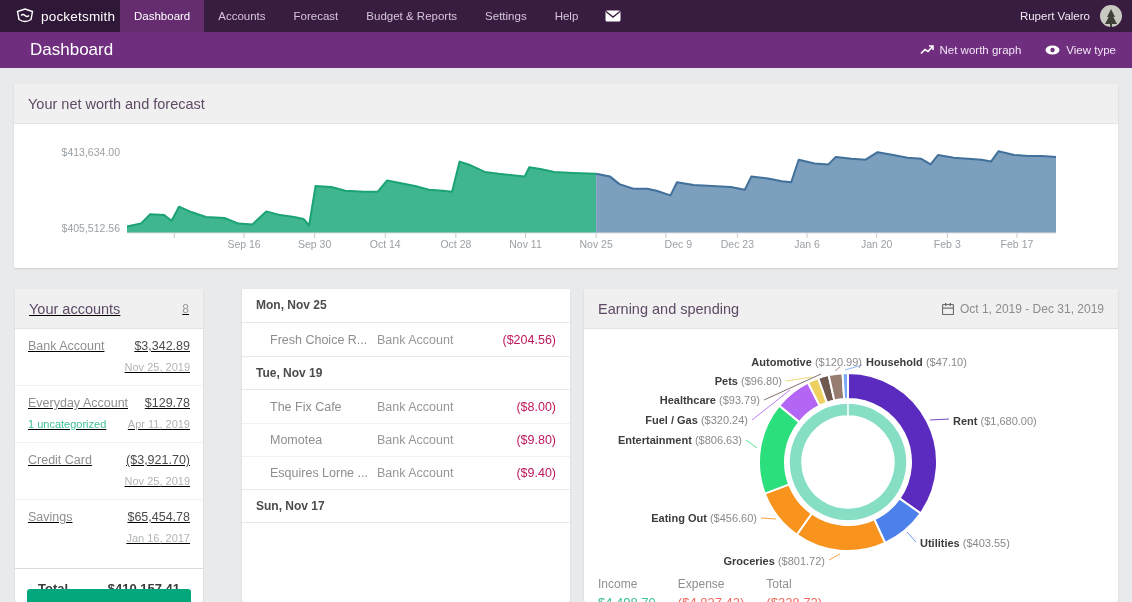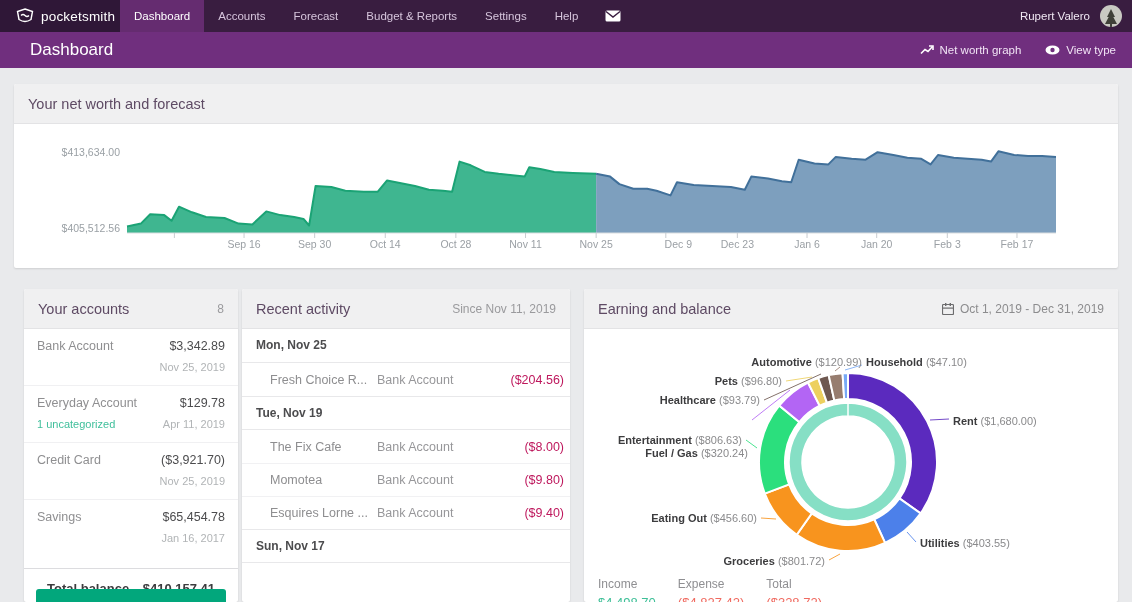--- a/index.html
+++ b/index.html
@@ -19,21 +19,21 @@
   
   .pageheader { position:absolute; top:32px; left:0; width:1132px; height:36px; background:#702f7e; color:#fff; display:flex; align-items:center; padding:0 16px 0 30px; }
   .pageheader .title { font-size:17px; font-weight:400; }
   .header-actions { margin-left:auto; display:flex; gap:24px; align-items:center; font-size:11.5px; color:#f1e4f5; }
   .header-action { display:flex; align-items:center; gap:6px; cursor:pointer; }
 
   
   .card { position:absolute; background:#fff; border-radius:2px; box-shadow:0 1px 2px rgba(40,40,40,.14); overflow:hidden; }
   .card-header { height:40px; background:#f0f0f1; border-bottom:1px solid #e3e3e5; display:flex; align-items:center; padding:0 14px; font-size:14.5px; color:#5e4a64; }
   #networth-card { top:84px; left:14px; width:1104px; height:184px; }
-  #accounts-card { top:289px; left:24px; width:214px; height:313px; }
+  #accounts-card { top:289px; left:15px; width:188px; height:313px;text-decoration:underline; }
   #recent-card   { top:289px; left:242px; width:328px; height:313px; }
   #earning-card  { top:289px; left:584px; width:534px; height:313px; }
 
   
   #nw-chart { position:relative; width:1104px; height:144px; }
   #nw-chart svg { position:absolute; top:0; left:0; }
   .ylab { position:absolute; left:28px; width:78px; text-align:right; font-size:10.5px; color:#9aa0a5; }
   .xlab { position:absolute; font-size:10.5px; color:#9ba0a5; transform:translateX(-50%); top:114px; }
 
   
@@ -44,21 +44,21 @@
   .acct-val { color:#4c4c4e; }
   .acct-l2 { display:flex; justify-content:space-between; font-size:11px; margin-top:8px; min-height:12px; }
   .acct-sub { color:#3fbf9b; }
   .acct-date { color:#b1b4b6; margin-left:auto; }
   .total-row { margin:12px 0 0; border-top:1px solid #dcdcdf; padding:12px 23px; display:flex; justify-content:space-between; font-size:13px; font-weight:bold; color:#3c3c3e; }
   .acct-btn { position:absolute; left:12px; right:12px; top:300px; height:36px; background:#02a77c; border:none; border-radius:3px; color:#fff; font-size:12.5px; font-family:inherit; cursor:pointer; }
 
   
   .grp { height:34px; line-height:33px; font-weight:bold; font-size:12px; color:#4c4c4e; padding:0 14px; border-top:1px solid #e8e8ea; border-bottom:1px solid #e8e8ea; background:#fff; }
   .grp:first-child { border-top:none; }
-  .tx { height:33px; display:flex; align-items:center; font-size:12.5px; padding:0 6px 0 28px; }
+  .tx { height:33px; display:flex; align-items:center; font-size:12.5px; padding:0 14px 0 28px; }
   .tx + .tx { border-top:1px solid #f1f1f3; }
   .tx .m { width:105px; color:#8e8e90; overflow:hidden; white-space:nowrap; }
   .tx .a { flex:1; color:#97979a; padding-left:2px; overflow:hidden; white-space:nowrap; }
   .tx .amt { color:#be185d; }
   .since { margin-left:auto; font-size:12px; color:#9a9a9d; font-weight:400; }
   .period { margin-left:auto; display:flex; align-items:center; gap:6px; font-size:12px; color:#8c8c8e; font-weight:400;padding-left:28px; }
 
   
   #donut-wrap { position:absolute; top:40px; left:0; width:534px; height:260px; }
   .dlab { position:absolute; font-size:11px; white-space:nowrap; transform:translateY(-50%); color:#8a8a8c; }
@@ -221,24 +221,20 @@
       </div>
     </div>
   <div class="total-row">
     <span>Total balance</span>
     <span>$410,157.41</span>
   </div>
   <button class="acct-btn">Go to accounts</button>
 </div>
 
 <div class="card" id="recent-card">
-  <div class="card-header">
-    <span>Recent activity</span>
-    <span class="since">Since Nov 11, 2019</span>
-  </div>
   <div id="activity-list">
       <div class="grp">Mon, Nov 25</div>
       <div class="tx">
         <span class="m">Fresh Choice R...</span>
         <span class="a">Bank Account</span>
         <span class="amt">($204.56)</span>
       </div>
       <div class="grp">Tue, Nov 19</div>
       <div class="tx">
         <span class="m">The Fix Cafe</span>
@@ -259,21 +255,21 @@
       <div class="tx">
         <span class="m"></span>
         <span class="a"></span>
         <span class="amt"></span>
       </div>
     </div>
 </div>
 
 <div class="card" id="earning-card">
   <div class="card-header">
-    <span>Earning and balance</span>
+    <span>Earning and spending</span>
     <span class="period">
       <span class="icon">
         <svg width="12" height="12" viewBox="0 0 12 12">
             <rect x="0.5" y="1.5" width="11" height="10" rx="1" fill="none" stroke="#6c6c6e" stroke-width="1.2"></rect>
             <rect x="1" y="4.5" width="10" height="1.2" fill="#6c6c6e"></rect>
             <rect x="3" y="0" width="1.4" height="3" fill="#6c6c6e"></rect>
             <rect x="7.6" y="0" width="1.4" height="3" fill="#6c6c6e"></rect>
           </svg>
       </span>
       <span>Oct 1, 2019 - Dec 31, 2019</span>
@@ -301,21 +297,21 @@
         <line x1="237" y1="45" x2="180" y2="71" stroke="#6e5850" stroke-width="1" opacity="0.85"></line>
         <line x1="251" y1="42" x2="256" y2="38" stroke="#977d6f" stroke-width="1" opacity="0.85"></line>
         <line x1="261" y1="41" x2="278" y2="36" stroke="#77a9f6" stroke-width="1" opacity="0.85"></line>
       </svg></div>
   <div id="donut-labels" style="position:absolute;inset:0;pointer-events:none;">
       <div class="dlab" style="top: 132px; left: 369px;"><b>Rent</b><span> ($1,680.00)</span></div>
       <div class="dlab" style="top: 254px; left: 336px;"><b>Utilities</b><span> ($403.55)</span></div>
       <div class="dlab" style="top: 272px; right: 293px;"><b>Groceries</b><span> ($801.72)</span></div>
       <div class="dlab" style="top: 229px; right: 361px;"><b>Eating Out</b><span> ($456.60)</span></div>
       <div class="dlab" style="top: 151px; right: 376px;"><b>Entertainment</b><span> ($806.63)</span></div>
-      <div class="dlab" style="top: 131px; right: 370px; margin-top: 33px;"><b>Fuel / Gas</b><span> ($320.24)</span></div>
+      <div class="dlab" style="top: 131px; right: 370px;"><b>Fuel / Gas</b><span> ($320.24)</span></div>
       <div class="dlab" style="top: 92px; right: 336px;"><b>Pets</b><span> ($96.80)</span></div>
       <div class="dlab" style="top: 111px; right: 358px;"><b>Healthcare</b><span> ($93.79)</span></div>
       <div class="dlab" style="top: 73px; right: 256px;"><b>Automotive</b><span> ($120.99)</span></div>
       <div class="dlab" style="top: 73px; left: 282px;"><b>Household</b><span> ($47.10)</span></div>
     </div>
   <div class="legend">
     <div class="col">
       <div class="h">Income</div>
       <div class="v green">$4,498.70</div>
     </div>

